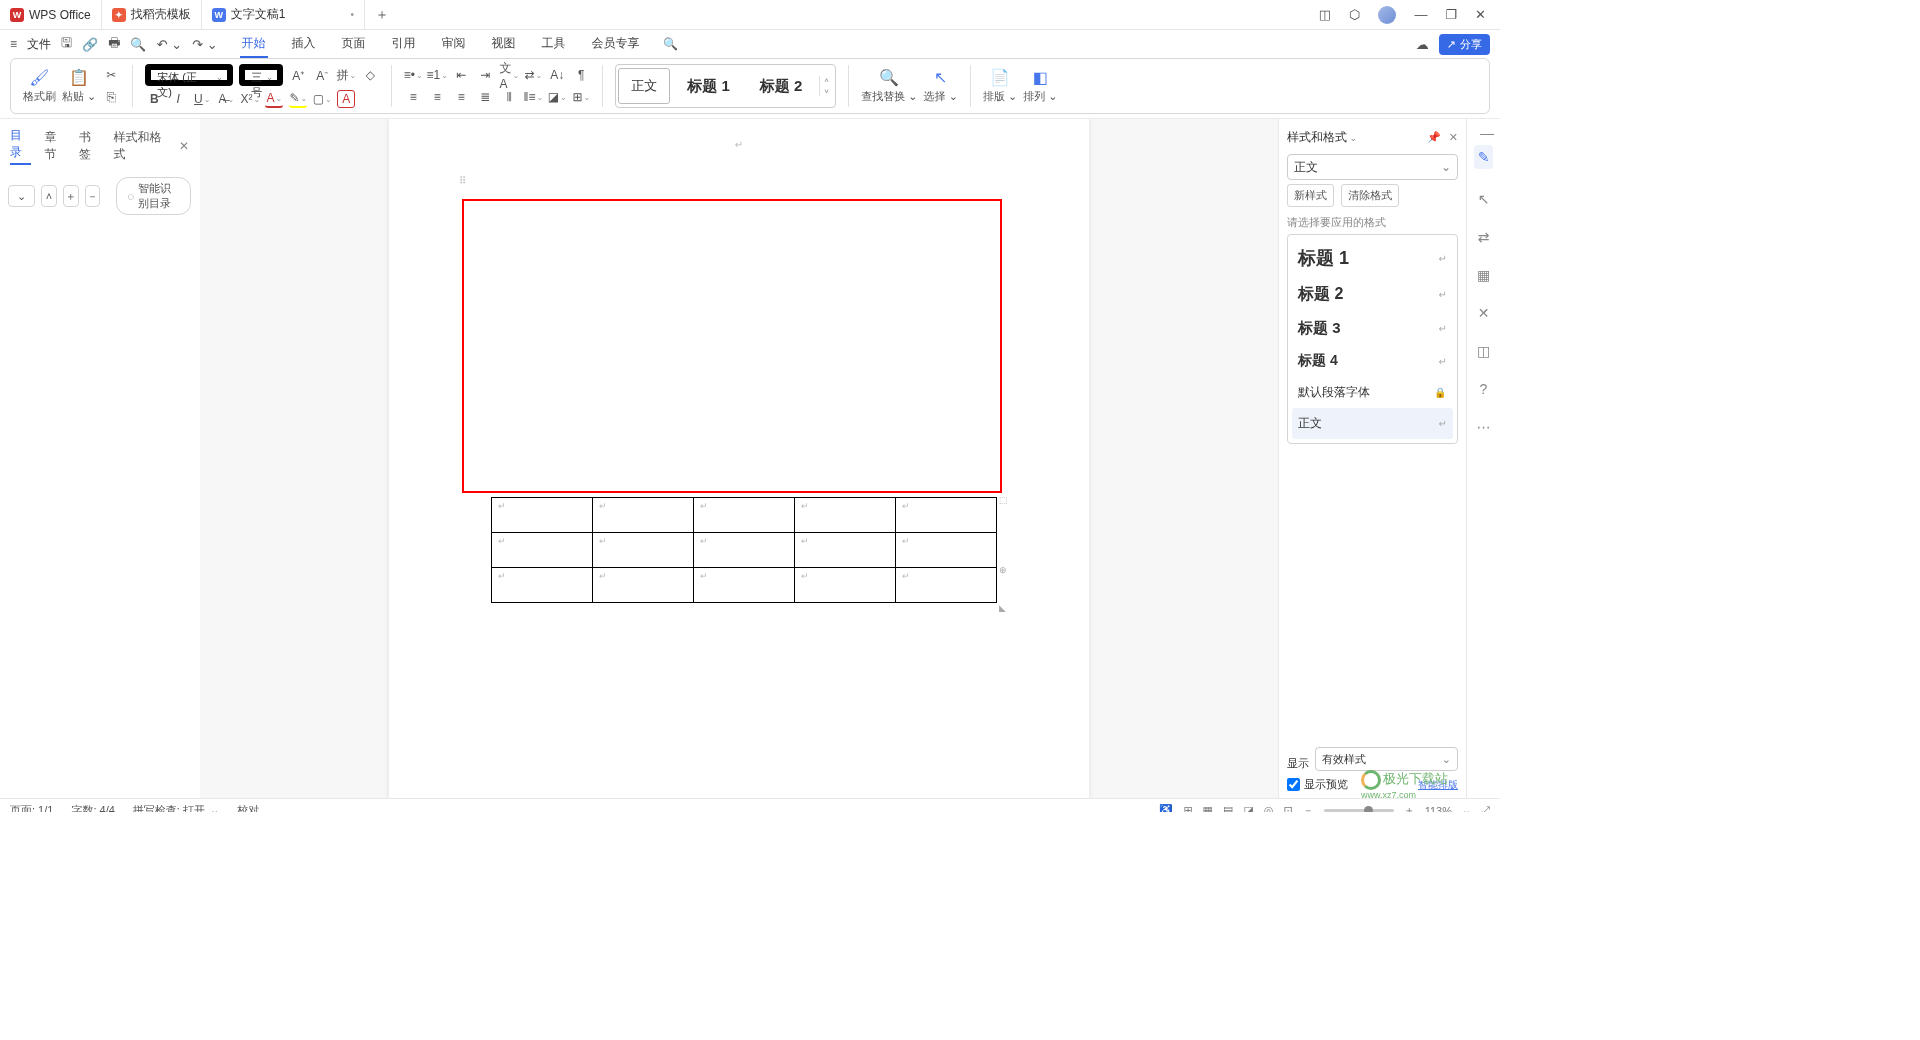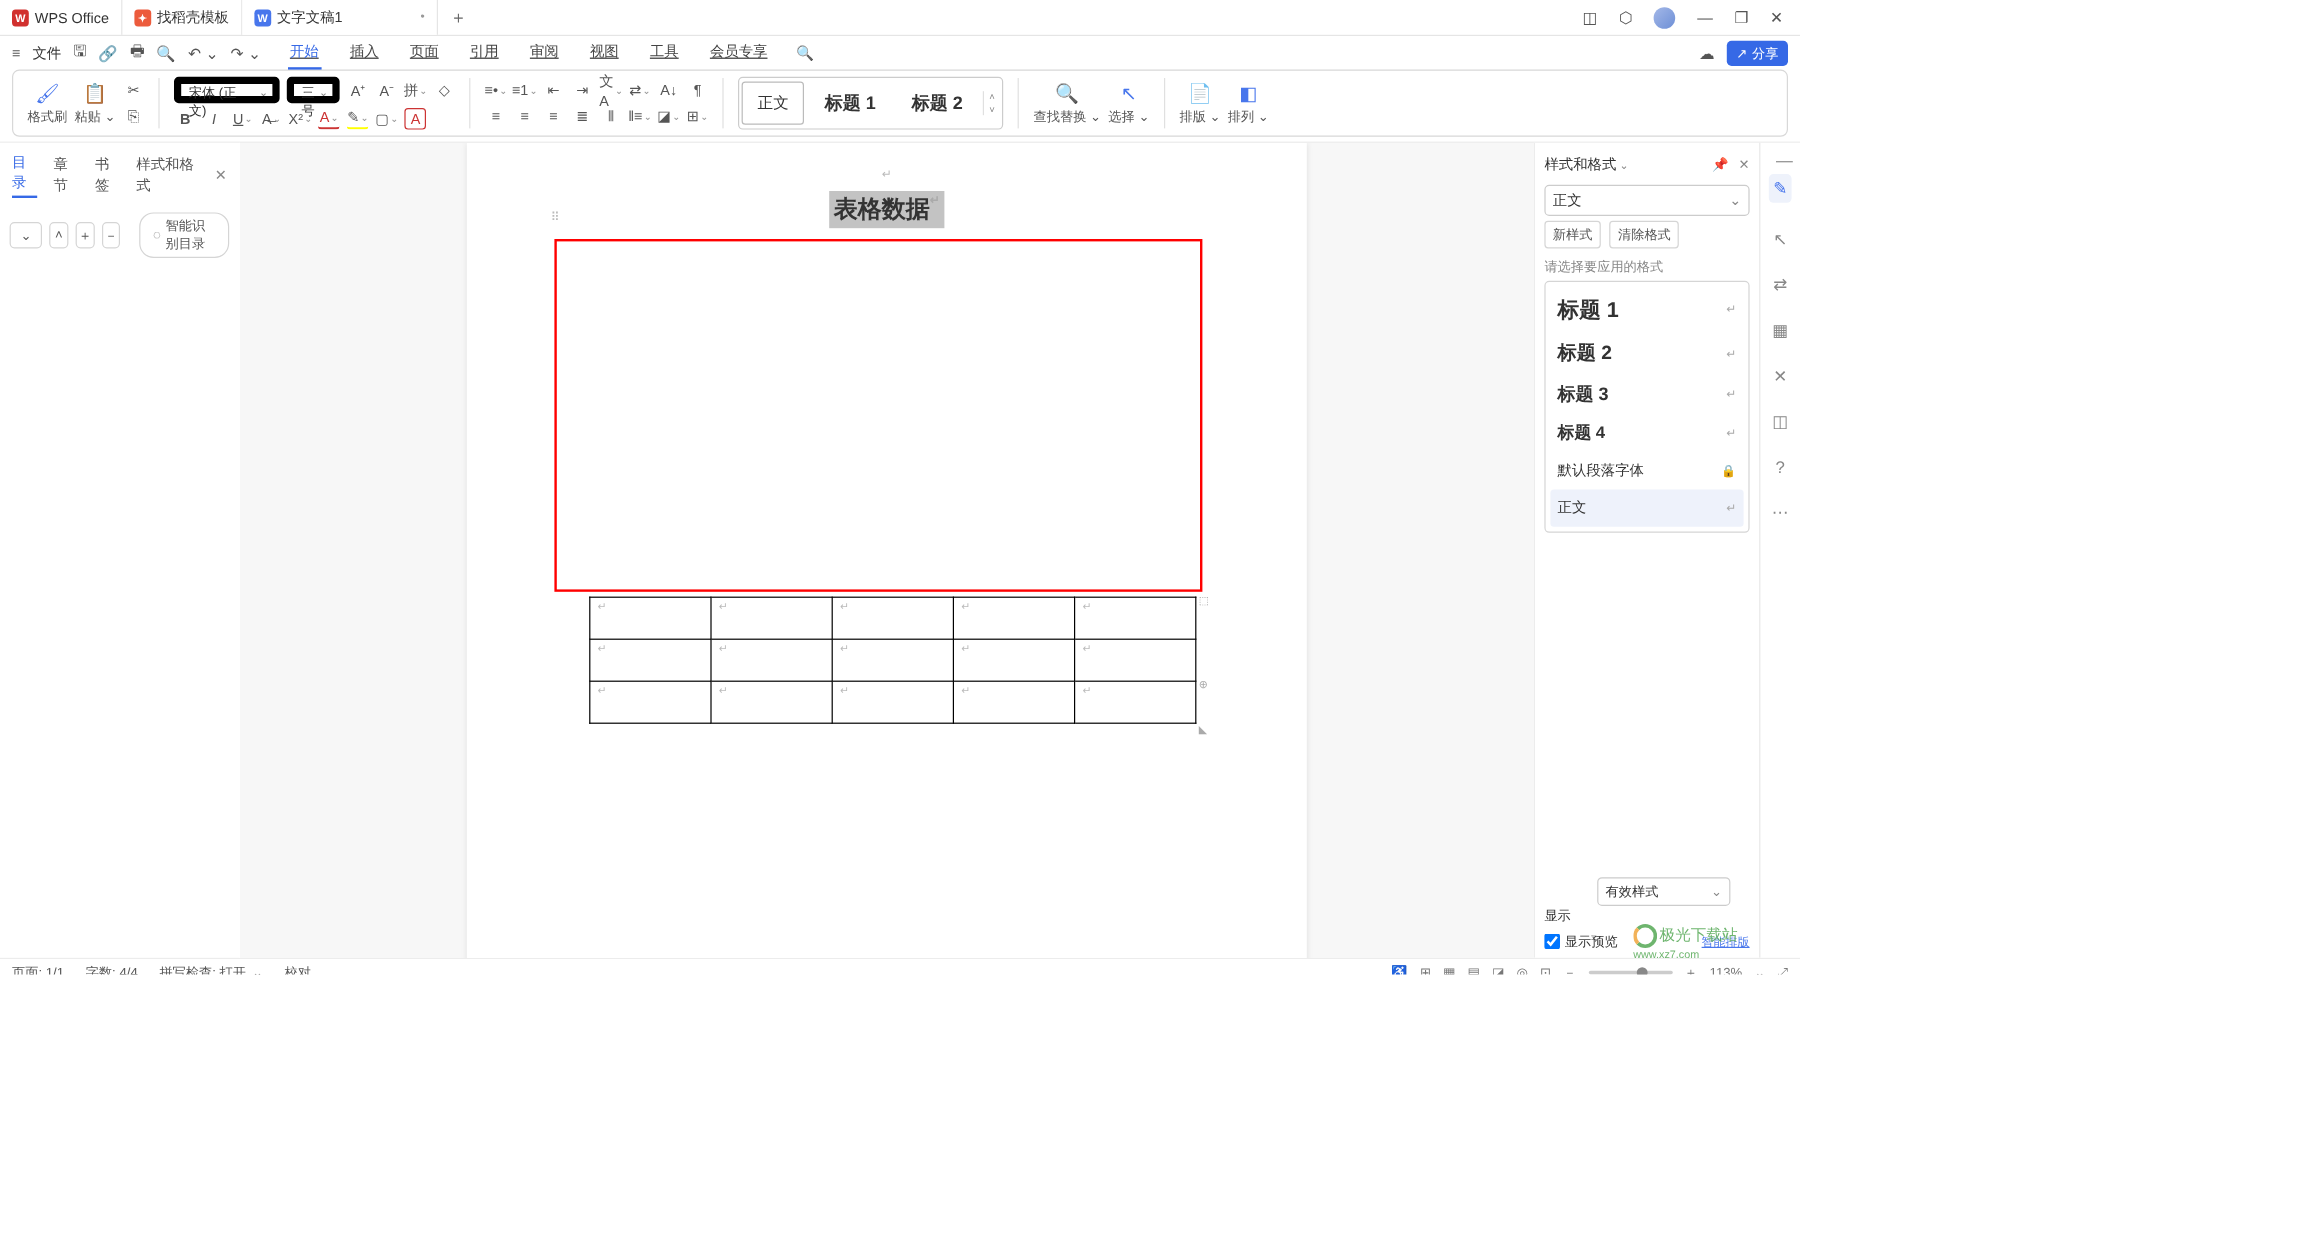--- a/index.html
+++ b/index.html
@@ -18,21 +18,21 @@
 .tab-add { padding: 0 10px; color: #666; cursor: pointer; font-size: 14px; }
 .win-controls { margin-left: auto; display: flex; align-items: center; gap: 18px; padding-right: 14px; }
 .win-controls span { color: #555; cursor: pointer; font-size: 13px; }
 .avatar-small { width: 18px; height: 18px; border-radius: 50%; background: linear-gradient(135deg,#a4b8e8,#6d8fd6); }
 
 
 .menubar { height: 28px; display: flex; align-items: center; padding: 0 10px; gap: 4px; }
 .menu-left { display: flex; align-items: center; gap: 10px; }
 .hamburger { color: #555; cursor: pointer; }
 .qat-icon { color: #555; cursor: pointer; font-size: 13px; }
-.menu-tabs { display: flex; gap: 22px; margin-left: 18px; text-decoration: underline; }
+.menu-tabs { display: flex; gap: 22px; margin-left: 18px; }
 .menu-tab { color: #444; cursor: pointer; padding: 4px 2px; }
 .menu-tab.active { color: #3669e6; border-bottom: 2px solid #3669e6; }
 .menu-search { color: #888; margin-left: 18px; cursor: pointer; }
 .menu-right { margin-left: auto; display: flex; align-items: center; gap: 10px; }
 .share-btn { background: #3669e6; color: #fff; padding: 3px 8px; border-radius: 4px; font-size: 11px; cursor: pointer; display: flex; align-items: center; gap: 4px; }
 
 
 .ribbon { height: 56px; border: 1px solid #d8d8d8; margin: 0 10px; border-radius: 6px; display: flex; align-items: center; padding: 0 6px; gap: 6px; }
 .rib-group { display: flex; align-items: center; gap: 6px; padding: 0 6px; }
 .rib-sep { width: 1px; height: 42px; background: #e0e0e0; }
@@ -81,21 +81,21 @@
 .rp-select { border: 1px solid #ccc; border-radius: 4px; height: 26px; padding: 0 6px; font-size: 12px; display: flex; align-items: center; position: relative; margin: 4px 0; }
 .rp-select::after { content: "⌄"; position: absolute; right: 6px; color: #888; }
 .rp-small-btn { border: 1px solid #d5d5d5; border-radius: 3px; padding: 3px 6px; font-size: 11px; color: #555; cursor: pointer; display: inline-block; margin-right: 4px; }
 .rp-label { font-size: 11px; color: #888; margin: 8px 0 4px; }
 .rp-stylebox { border: 1px solid #d5d5d5; border-radius: 4px; padding: 4px; flex: 0 0 auto; }
 .rp-style-item { padding: 7px 6px; cursor: pointer; display: flex; align-items: center; justify-content: space-between; }
 .rp-style-item:hover, .rp-style-item.sel { background: #eef2fb; border-radius: 3px; }
 .rp-ret { font-size: 10px; color: #aaa; }
 .rp-footer { margin-top: auto; padding-top: 8px; font-size: 11px; }
 .rp-show { display: flex; align-items: flex-end; gap: 6px; margin-bottom: 6px; }
-.rp-show .rp-select { flex: 1; margin: 16px; height: 24px; font-size: 11px; }
+.rp-show .rp-select { flex: 1; margin: 0; height: 24px; font-size: 11px; }
 .rp-check { display: flex; align-items: center; gap: 4px; }
 .rp-smart { margin-left: auto; color: #4876ec; text-decoration: underline; font-size: 10px; cursor: pointer; }
 
 
 .ghost-side { width: 34px; border-left: 1px solid #e8e8e8; background: #fff; display: flex; flex-direction: column; align-items: center; padding-top: 26px; gap: 22px; }
 .ghost-side span { color: #888; font-size: 14px; cursor: pointer; }
 .ghost-pencil { background: #eef2fb; border-radius: 4px; padding: 4px; color: #4876ec !important; }
 .ghost-collapse { position: absolute; top: 6px; right: 6px; color: #888; font-size: 12px; cursor: pointer; }
 
 
@@ -291,23 +291,20 @@
       <span class="lp-toolbtn">＋</span>
       <span class="lp-toolbtn">－</span>
       <span class="lp-ai">◌ <span>智能识别目录</span></span>
     </div>
   </div>
 
   <div class="canvas-wrap">
     <div class="page">
       <div style="text-align:center;color:#bbb;font-size:10px;">↵</div>
       <span class="drag-handle">⠿</span>
-      <div class="doc-title-wrap">
-        <span class="doc-title"><span>表格数据</span><span style="font-size:10px;color:#aaa;vertical-align:top;">↵</span></span>
-      </div>
       <div class="red-box"></div>
       <table class="doc-table">
         <tbody>
             <tr>
               <td></td>
               <td></td>
               <td></td>
               <td></td>
               <td></td>
             </tr>

